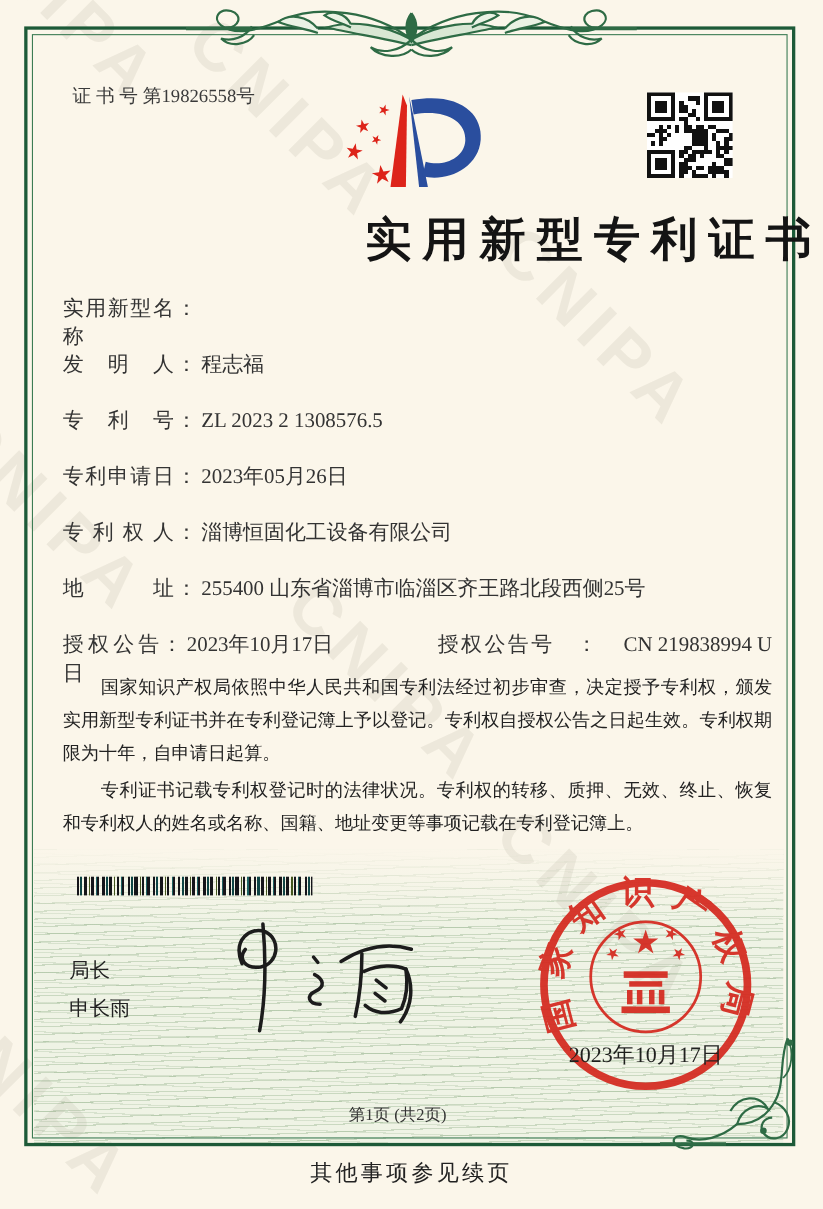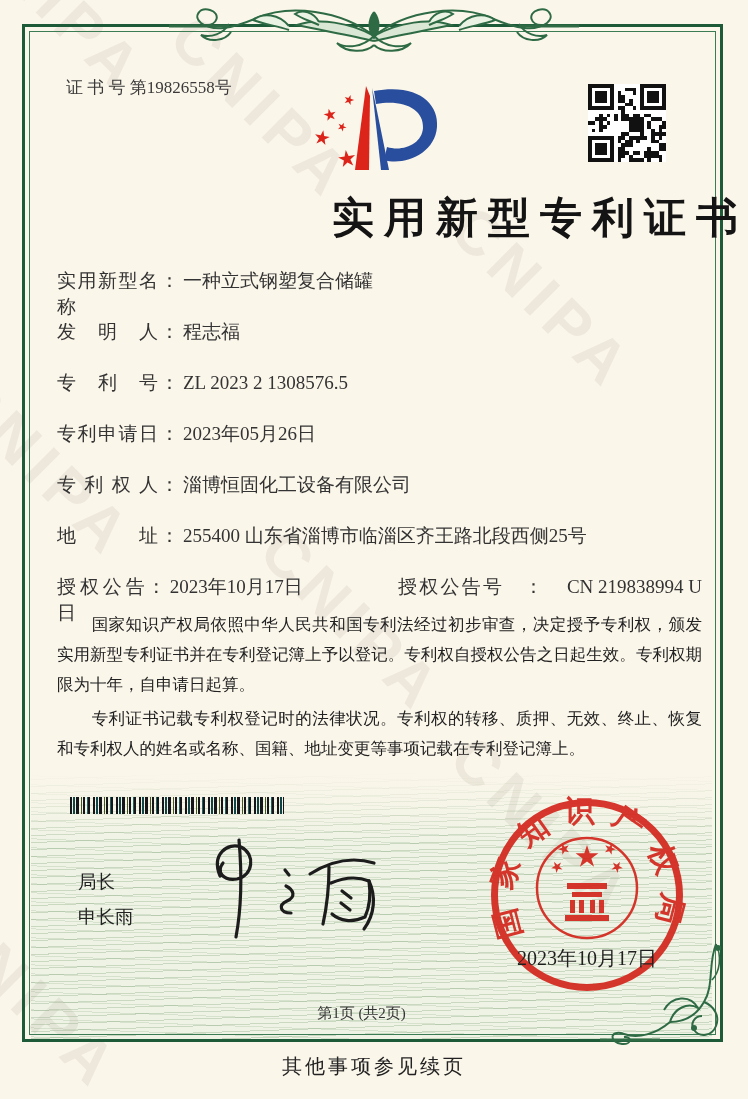--- a/index.html
+++ b/index.html
@@ -43,21 +43,21 @@
 
   .barcode{left:70px;top:797px;width:214px;height:17px;
       background:repeating-linear-gradient(90deg,
         #15151a 0 2px, rgba(0,0,0,0) 2px 3px,
         #0e4444 3px 5px, rgba(0,0,0,0) 5px 6px,
         #15151a 6px 9px, rgba(0,0,0,0) 9px 11px,
         #44561f 11px 12px, rgba(0,0,0,0) 12px 13px,
         #15151a 13px 15px, rgba(0,0,0,0) 15px 17px,
         #1f6161 17px 18px, #15151a 18px 20px, rgba(0,0,0,0) 20px 23px);}
 
-  .sig-block{left:78px;top:864px;font-family:"Liberation Sans","DejaVu Sans",sans-serif;
+  .sig-block{left:63px;top:864px;font-family:"Liberation Sans","DejaVu Sans",sans-serif;
       font-size:18.5px;color:#222;line-height:35px;}
   .sig-svg{left:192px;top:834px;}
   .sig-svg path{stroke:#1c1c1c;stroke-width:3.2;fill:none;stroke-linecap:round;stroke-linejoin:round;}
 
   .seal{left:487px;top:795px;}
   .page-info{left:0;right:25px;top:1004px;text-align:center;font-size:15px;color:#333;}
   .bottom-note{left:0;right:0;top:1053px;text-align:center;font-size:20px;letter-spacing:3px;color:#222;}
 
   .ornament{left:169px;top:2px;}
   .flourish{left:598px;top:942px;}
@@ -261,21 +261,20 @@
     <rect x="16" y="20" width="1" height="1" fill="#111"></rect>
     <rect x="19" y="20" width="1" height="1" fill="#111"></rect>
   </svg>
 
 <div class="abs title">实用新型专利证书</div>
 
 <div class="abs rows">
   <div class="row">
     <span class="lbl">实用新型名称</span>
       <span class="co">：</span>
-      <span class="val">一种立式钢塑复合储罐</span>
   </div>
   <div class="row">
     <span class="lbl">发明人</span>
       <span class="co">：</span>
       <span class="val">程志福</span>
   </div>
   <div class="row">
     <span class="lbl">专利号</span>
       <span class="co">：</span>
       <span class="val">ZL 2023 2 1308576.5</span>

